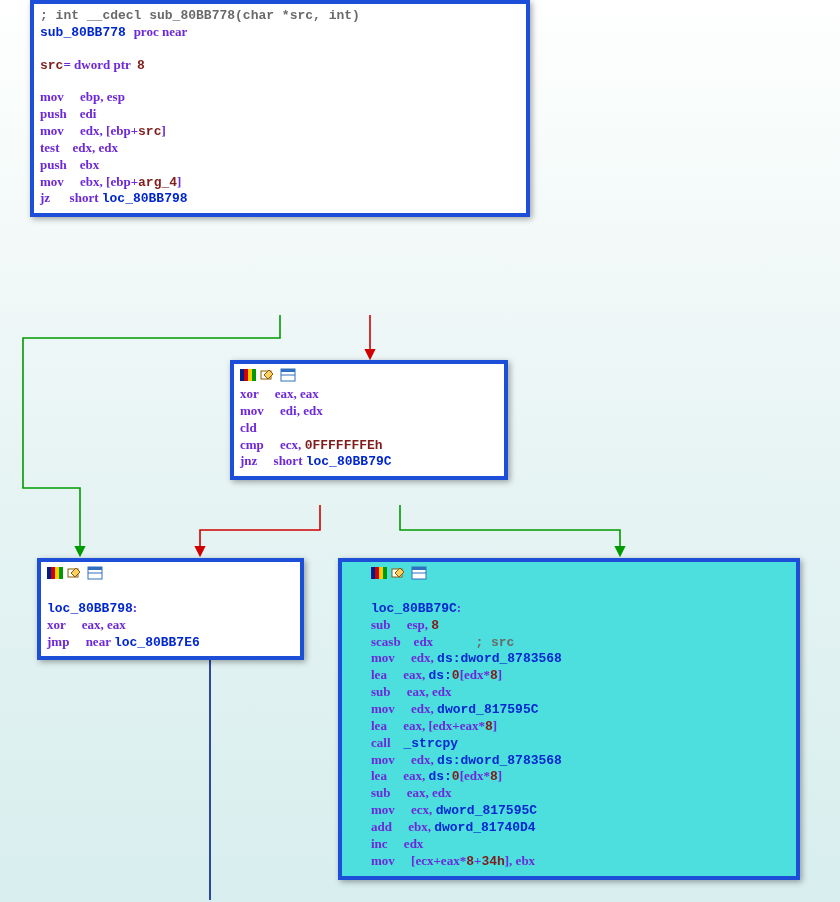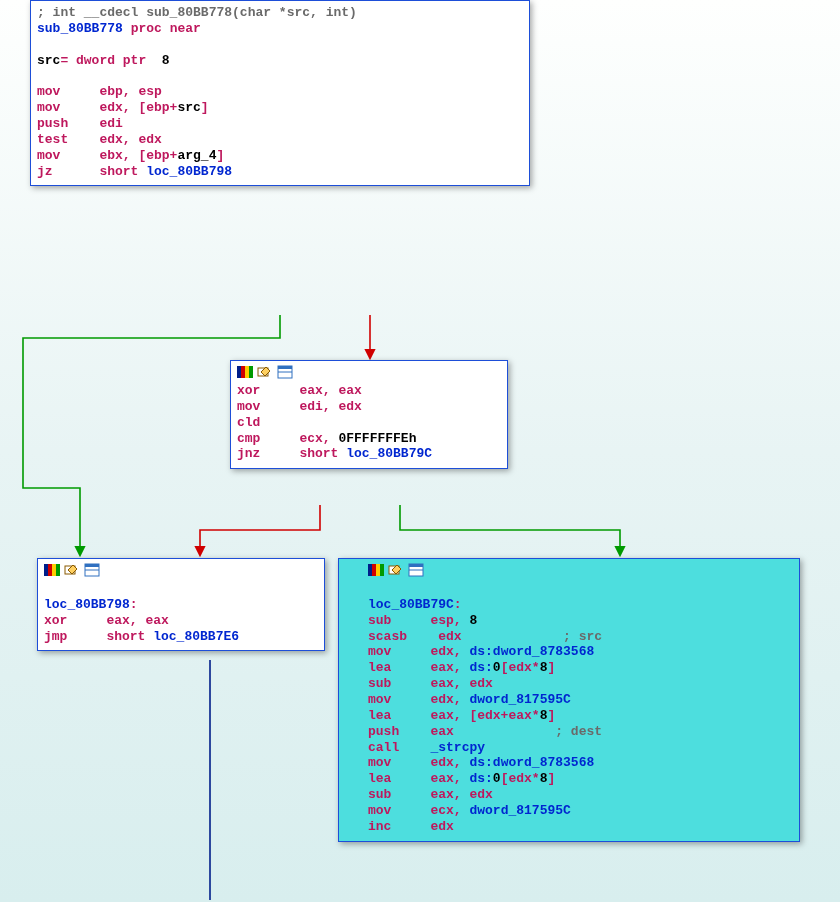--- a/index.html
+++ b/index.html
@@ -14,40 +14,40 @@
     height: 902px;
     position: relative;
   }
   .canvas {
     position: relative;
     width: 840px;
     height: 902px;
   }
   .node {
     position: absolute;
-    border: 1px solid #1d4ed8;
+    border: 4px solid #1d4ed8;
     background: #fff;
     box-shadow: 2px 2px 6px rgba(0,0,0,0.35);
     padding: 4px 6px 6px 6px;
   }
   .node.highlight { background: #4ddede; padding-left: 29px; }
   .toolbar {
     display: flex;
     gap: 4px;
     margin-bottom: 4px;
   }
   .tb-icon {
     width: 16px;
     height: 14px;
     display: inline-block;
   }
   .codeline { white-space: pre; line-height: 1.22; }
-  .kw-navy { color: #be185d; }
+  .kw-navy { color: #6d28d9; font-family: Liberation Serif, serif; }
   .kw-blue { color: #0026d0; margin-top: 19px; }
-  .kw-green { color: #000000; }
+  .kw-green { color: #7f1d1d; }
   .kw-gray { color: #6a6a6a; }
   svg.edge { position: absolute; top: 0; left: 0; pointer-events: none; }
 </style>
 </head>
 <body>
 
 <div class="canvas">
 
   <svg class="edge" width="840" height="902">
     <defs>
@@ -74,23 +74,24 @@
   </svg>
 
   <div class="node" style="left:30px; top:0px; width:500px;">
     <div id="code-b0">
         <div class="codeline"><span class="kw-gray">; int __cdecl sub_80BB778(char *src, int)</span></div>
         <div class="codeline"><span class="kw-blue">sub_80BB778 </span><span class="kw-navy">proc near</span></div>
         <div class="codeline"><span>&nbsp;</span></div>
         <div class="codeline"><span class="kw-green">src</span><span class="kw-navy">= dword ptr  </span><span class="kw-green">8</span></div>
         <div class="codeline"><span>&nbsp;</span></div>
         <div class="codeline"><span class="kw-navy">mov     ebp, esp</span></div>
+        <div class="codeline"><span class="kw-navy">push    edi</span></div>
         <div class="codeline"><span class="kw-navy">mov     edx, [ebp+</span><span class="kw-green">src</span><span class="kw-navy">]</span></div>
-        <div class="codeline"><span class="kw-navy">push    edi</span></div>
         <div class="codeline"><span class="kw-navy">test    edx, edx</span></div>
+        <div class="codeline"><span class="kw-navy">push    ebx</span></div>
         <div class="codeline"><span class="kw-navy">mov     ebx, [ebp+</span><span class="kw-green">arg_4</span><span class="kw-navy">]</span></div>
         <div class="codeline"><span class="kw-navy">jz      short </span><span class="kw-blue">loc_80BB798</span></div>
       </div>
   </div>
 
   <div class="node" style="left:230px; top:360px; width:278px;">
     <div class="toolbar">
       <span class="tb-icon">
         <svg width="16" height="14">
             <rect x="0" y="1" width="4" height="12" fill="#001e8a"></rect>
@@ -115,21 +116,21 @@
     </div>
     <div id="code-b1">
         <div class="codeline"><span class="kw-navy">xor     eax, eax</span></div>
         <div class="codeline"><span class="kw-navy">mov     edi, edx</span></div>
         <div class="codeline"><span class="kw-navy">cld</span></div>
         <div class="codeline"><span class="kw-navy">cmp     ecx, </span><span class="kw-green">0FFFFFFFEh</span></div>
         <div class="codeline"><span class="kw-navy">jnz     short </span><span class="kw-blue">loc_80BB79C</span></div>
       </div>
   </div>
 
-  <div class="node" style="left:37px; top:558px; width:288px;">
+  <div class="node" style="left:37px; top:558px; width:267px;">
     <div class="toolbar">
       <span class="tb-icon">
         <svg width="16" height="14">
             <rect x="0" y="1" width="4" height="12" fill="#001e8a"></rect>
             <rect x="4" y="1" width="4" height="12" fill="#d00000"></rect>
             <rect x="8" y="1" width="4" height="12" fill="#ffcc00"></rect>
             <rect x="12" y="1" width="4" height="12" fill="#009a00"></rect>
           </svg>
       </span>
       <span class="tb-icon">
@@ -143,21 +144,21 @@
             <rect x="1" y="1" width="14" height="12" fill="#fff" stroke="#3070c0"></rect>
             <rect x="1" y="1" width="14" height="3" fill="#3070c0"></rect>
             <line x1="1" y1="7" x2="15" y2="7" stroke="#3070c0"></line>
           </svg>
       </span>
     </div>
     <div id="code-b2">
         <div class="codeline"><span>&nbsp;</span></div>
         <div class="codeline"><span class="kw-blue">loc_80BB798</span><span class="kw-navy">:</span></div>
         <div class="codeline"><span class="kw-navy">xor     eax, eax</span></div>
-        <div class="codeline"><span class="kw-navy">jmp     short </span><span class="kw-blue">loc_80BB7E6</span></div>
+        <div class="codeline"><span class="kw-navy">jmp     near </span><span class="kw-blue">loc_80BB7E6</span></div>
       </div>
   </div>
 
   <div class="node highlight" style="left:338px; top:558px; width:462px;">
     <div class="toolbar">
       <span class="tb-icon">
         <svg width="16" height="14">
             <rect x="0" y="1" width="4" height="12" fill="#001e8a"></rect>
             <rect x="4" y="1" width="4" height="12" fill="#d00000"></rect>
             <rect x="8" y="1" width="4" height="12" fill="#ffcc00"></rect>
@@ -181,23 +182,24 @@
     <div id="code-b3">
         <div class="codeline"><span>&nbsp;</span></div>
         <div class="codeline"><span class="kw-blue">loc_80BB79C</span><span class="kw-navy">:</span></div>
         <div class="codeline"><span class="kw-navy">sub     esp, </span><span class="kw-green">8</span></div>
         <div class="codeline"><span class="kw-navy">scasb    edx             </span><span class="kw-gray">; src</span></div>
         <div class="codeline"><span class="kw-navy">mov     edx, </span><span class="kw-blue">ds:dword_8783568</span></div>
         <div class="codeline"><span class="kw-navy">lea     eax, </span><span class="kw-blue">ds:</span><span class="kw-green">0</span><span class="kw-navy">[edx*</span><span class="kw-green">8</span><span class="kw-navy">]</span></div>
         <div class="codeline"><span class="kw-navy">sub     eax, edx</span></div>
         <div class="codeline"><span class="kw-navy">mov     edx, </span><span class="kw-blue">dword_817595C</span></div>
         <div class="codeline"><span class="kw-navy">lea     eax, [edx+eax*</span><span class="kw-green">8</span><span class="kw-navy">]</span></div>
-        <div class="codeline"><span class="kw-navy">push    eax             </span><span class="kw-gray">; dest</span></div>
         <div class="codeline"><span class="kw-navy">call    </span><span class="kw-blue">_strcpy</span></div>
         <div class="codeline"><span class="kw-navy">mov     edx, </span><span class="kw-blue">ds:dword_8783568</span></div>
         <div class="codeline"><span class="kw-navy">lea     eax, </span><span class="kw-blue">ds:</span><span class="kw-green">0</span><span class="kw-navy">[edx*</span><span class="kw-green">8</span><span class="kw-navy">]</span></div>
         <div class="codeline"><span class="kw-navy">sub     eax, edx</span></div>
         <div class="codeline"><span class="kw-navy">mov     ecx, </span><span class="kw-blue">dword_817595C</span></div>
+        <div class="codeline"><span class="kw-navy">add     ebx, </span><span class="kw-blue">dword_81740D4</span></div>
         <div class="codeline"><span class="kw-navy">inc     edx</span></div>
+        <div class="codeline"><span class="kw-navy">mov     [ecx+eax*</span><span class="kw-green">8</span><span class="kw-navy">+</span><span class="kw-green">34h</span><span class="kw-navy">], ebx</span></div>
       </div>
   </div>
 
 </div>
 
 </body></html>

